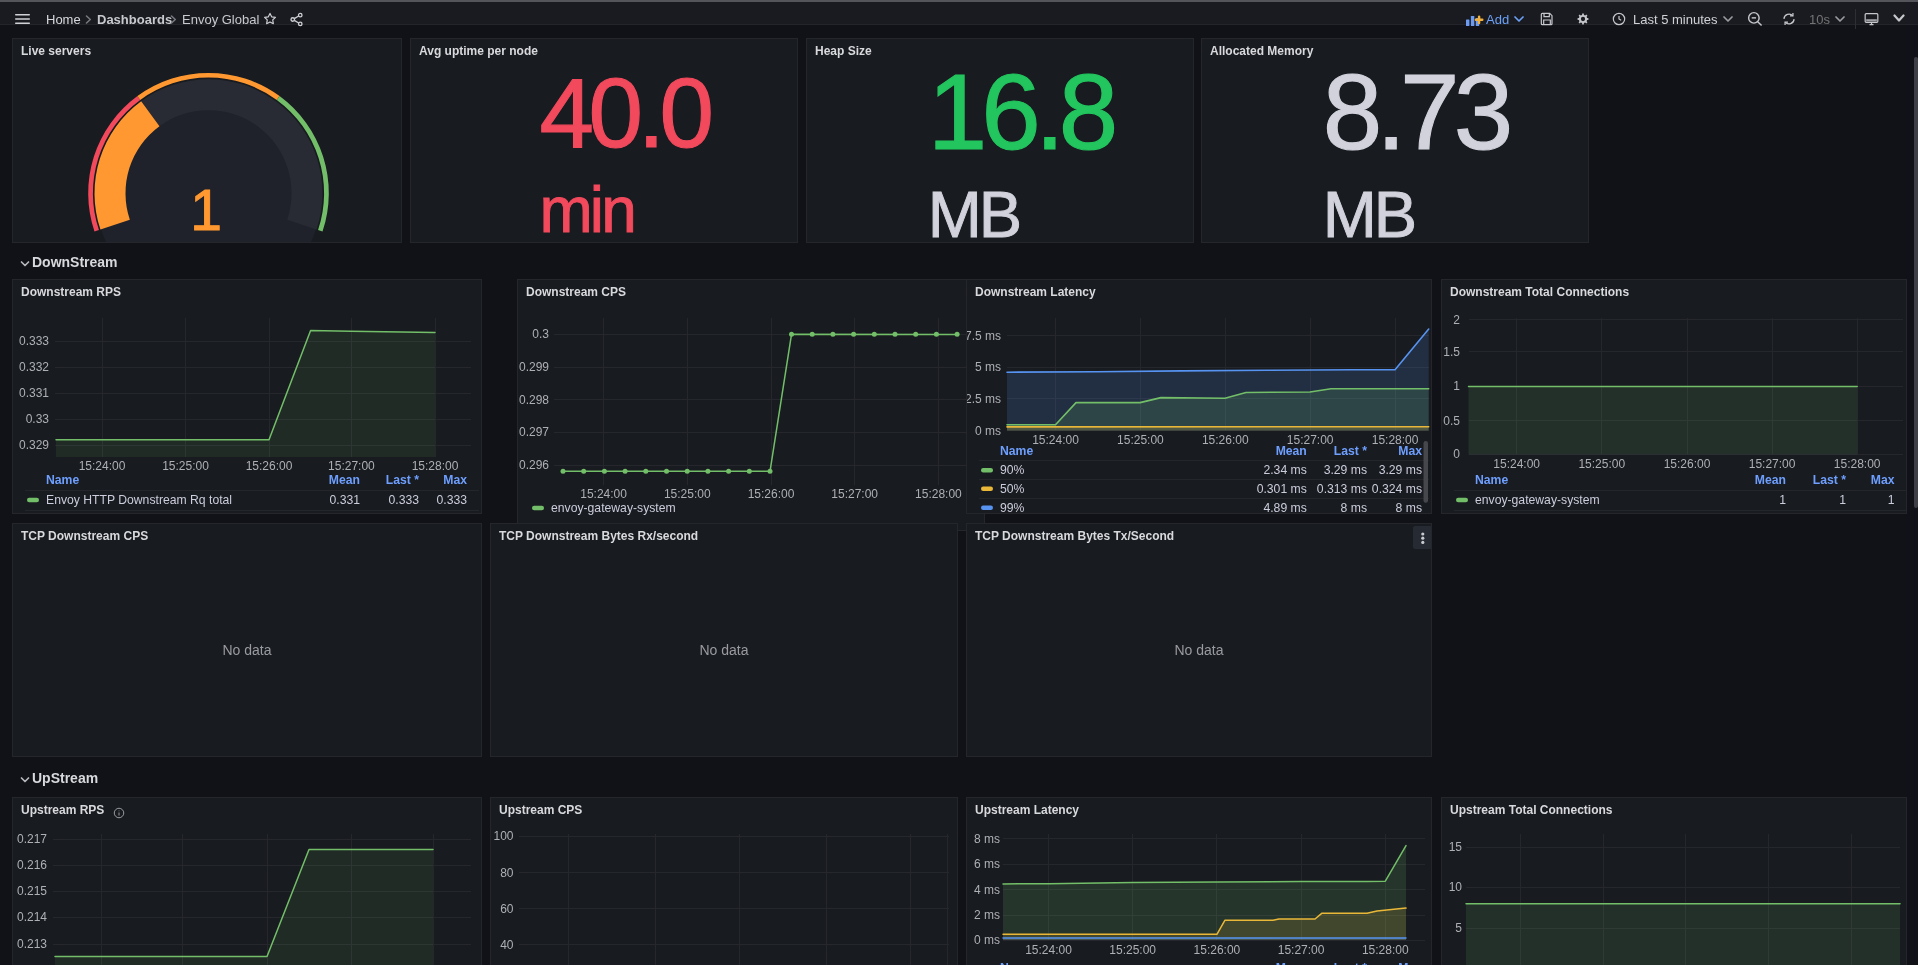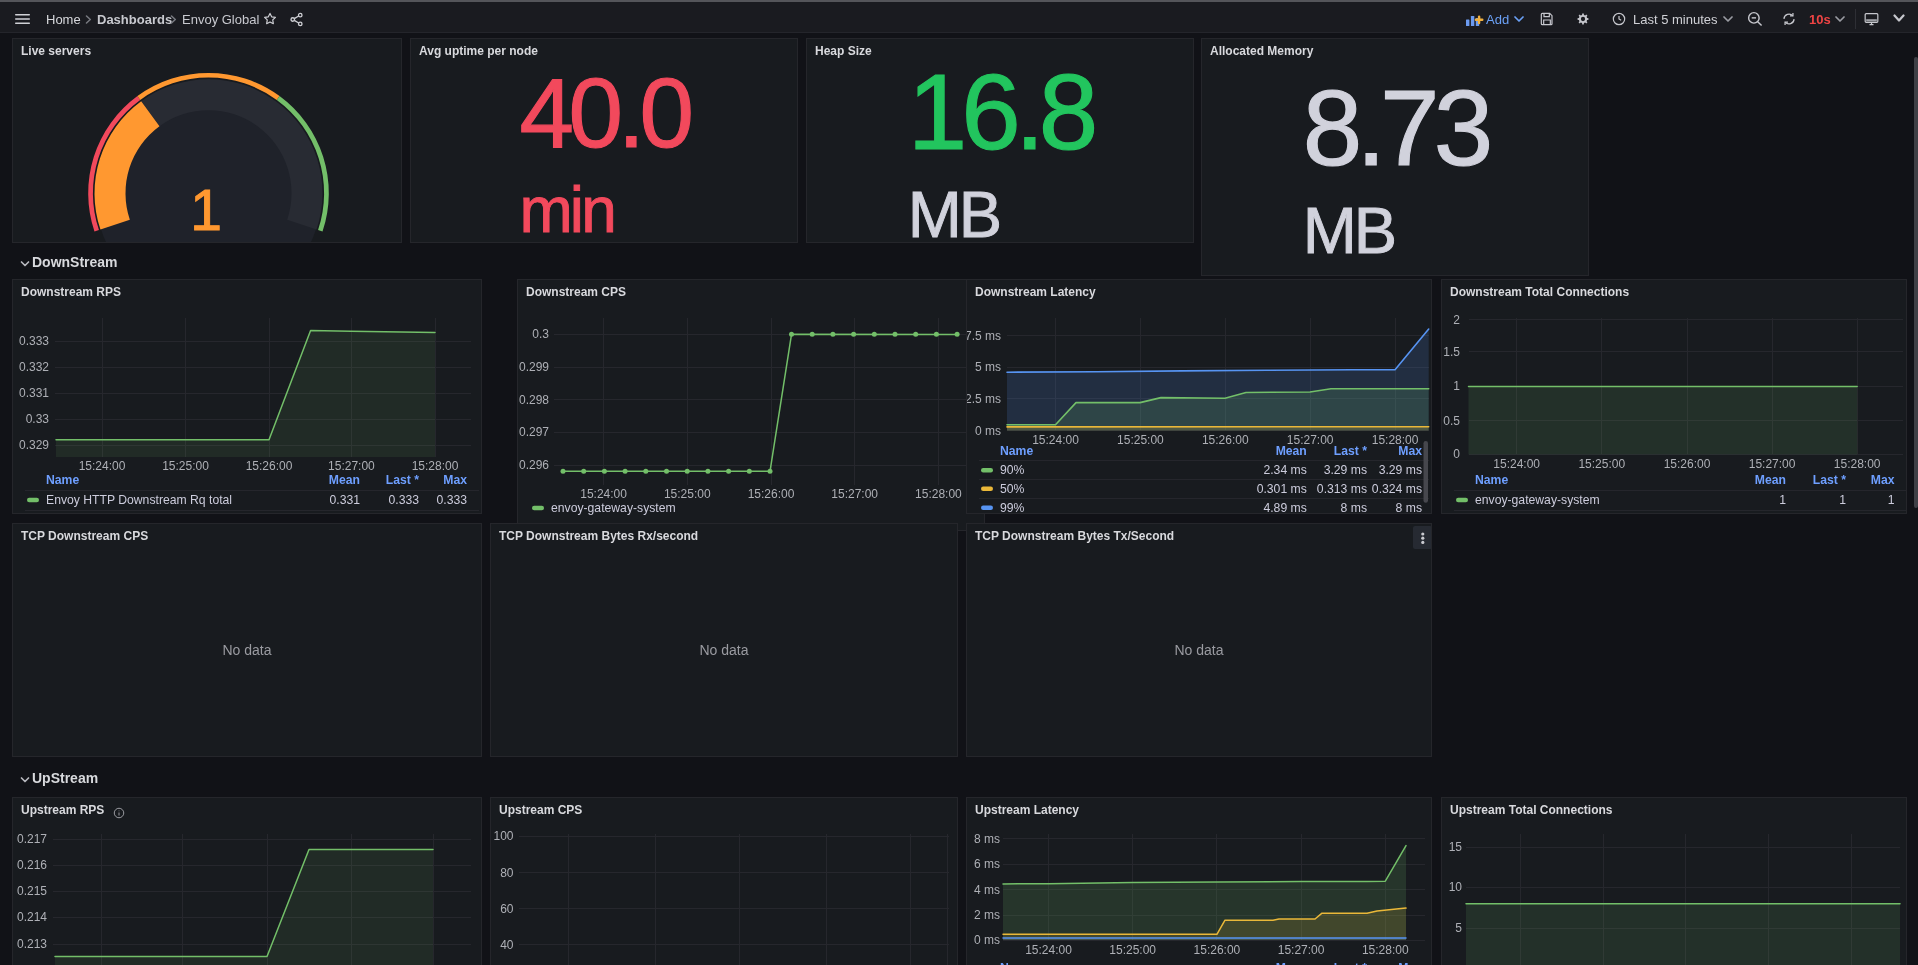--- a/index.html
+++ b/index.html
@@ -1,28 +1,28 @@
 <!DOCTYPE html>
 <html><head><meta charset="utf-8">
 <style>
 * { margin:0; padding:0; box-sizing:border-box; -webkit-font-smoothing:antialiased; }
 html,body { width:1918px; height:965px; overflow:hidden; background:#111217;
   font-family:"Liberation Sans", sans-serif; }
 .abs { position:absolute; }
 .topline { position:absolute; left:0; top:0; width:100%; height:1.5px; background:#54555a; z-index:5; }
-.nav { position:absolute; left:0; top:1px; width:100%; height:32px; background:#1a1b20;
+.nav { position:absolute; left:0; top:1px; width:100%; height:24px; background:#1a1b20;
   border-bottom:1px solid #24252b; z-index:4;text-align:right; }
 .panel { position:absolute; background:#181b1f; border:1px solid #25262b; overflow:hidden; }
 .ptitle { position:absolute; left:8px; top:5px; font-size:12px; font-weight:700; color:#d8d9dd;
   white-space:nowrap; z-index:2; }
 .statwrap { position:absolute; left:0; top:24px; width:100%; height:calc(100% - 24px);
   display:flex; align-items:center; justify-content:center; }
 .statline { display:flex; align-items:baseline;flex-direction:column; }
 .statnum { font-weight:400; -webkit-text-stroke:1.1px currentColor; letter-spacing:-0.055em; line-height:1; }
-.statsuf { font-weight:400; -webkit-text-stroke:0.9px currentColor; letter-spacing:-0.045em; line-height:1; }
+.statsuf { font-weight:400; -webkit-text-stroke:0.9px currentColor; letter-spacing:-0.045em; line-height:1;margin-left:20px; }
 .nodata { position:absolute; left:0; top:0; width:100%; height:100%; display:flex;
   align-items:center; justify-content:center; font-size:14px; color:#9a9ba1; padding-top:20px; }
 text { font-family:"Liberation Sans", sans-serif; }
 .scrollthumb { position:absolute; right:0; top:57px; width:4px; height:451px; background:#3f4046; border-radius:2px; z-index:6; }
 </style></head><body>
 <div class="topline"></div>
 <div class="nav">
     <svg class="abs" style="left:15px;top:12.5px" width="15" height="10" viewBox="0 0 15 10">
 <rect x="0" y="0" width="15" height="1.5" rx="0.7" fill="#d0d1d6"></rect>
 <rect x="0" y="4.2" width="15" height="1.5" rx="0.7" fill="#d0d1d6"></rect>
@@ -77,21 +77,21 @@
 <circle cx="10.5" cy="10.5" r="7"></circle>
       <line x1="15.6" y1="15.6" x2="20.8" y2="20.8"></line>
       <line x1="7.6" y1="10.5" x2="13.4" y2="10.5"></line>
     </svg>
     <svg class="abs" style="left:1781px;top:10px" width="16" height="16" viewBox="0 0 24 24" fill="none" stroke="#c6c7cd" stroke-width="1.9">
 <path d="M19.6 12.2a7.6 7.6 0 0 1-13.3 4.6"></path>
       <path d="M4.4 11.8A7.6 7.6 0 0 1 17.7 7.2"></path>
 <path d="M17.9 2.9v4.4h-4.4" stroke-width="1.9"></path>
       <path d="M6.1 21.1v-4.4h4.4" stroke-width="1.9"></path>
     </svg>
-    <div class="abs" style="left:1809px;top:11px;font-size:13px;font-weight:700;color:#ef4444">10s</div>
+    <div class="abs" style="left:1809px;top:11px;font-size:13px;font-weight:400;color:#737373">10s</div>
     <svg class="abs" style="left:1835px;top:15px" width="10" height="7" viewBox="0 0 10 7">
       <path d="M1 1 L5 5 L9 1" stroke="#9a9ca3" stroke-width="1.7" fill="none" stroke-linecap="round" stroke-linejoin="round"></path>
     </svg>
     <div class="abs" style="left:1855px;top:8px;width:1px;height:20px;background:#2e2f35"></div>
     <svg class="abs" style="left:1863px;top:10px" width="17" height="16" viewBox="0 0 24 24" fill="none" stroke="#c6c7cd" stroke-width="1.8">
 <rect x="2.5" y="4" width="19" height="13" rx="1.5"></rect>
       <rect x="4" y="12.3" width="16" height="3.4" fill="#9ea0a6" stroke="none"></rect>
       <path d="M9 20.5h6 M12 17v3.5"></path>
     </svg>
     <svg class="abs" style="left:1893px;top:13px" width="12" height="9" viewBox="0 0 12 9">
@@ -121,21 +121,21 @@
   </div>
 <div class="panel" style="left:806px;top:38px;width:388px;height:205px">
     <div class="ptitle">Heap Size</div>
     <div class="statwrap">
       <div class="statline" style="gap:16px">
         <span class="statnum" style="color:#22c55e;font-size:107px">16.8</span>
         <span class="statsuf" style="color:#d1d2dc;font-size:65px">MB</span>
       </div>
     </div>
   </div>
-<div class="panel" style="left:1201px;top:38px;width:388px;height:238px">
+<div class="panel" style="left:1201px;top:38px;width:388px;height:205px">
     <div class="ptitle">Allocated Memory</div>
     <div class="statwrap">
       <div class="statline" style="gap:16px">
         <span class="statnum" style="color:#d1d2dc;font-size:107px">8.73</span>
         <span class="statsuf" style="color:#d1d2dc;font-size:65px">MB</span>
       </div>
     </div>
   </div>
 <svg class="abs" style="left:20px;top:260px" width="10" height="8" viewBox="0 0 10 8">
     <path d="M1.5 2 L5 5.5 L8.5 2" stroke="#b6b7bd" stroke-width="1.7" fill="none" stroke-linecap="round" stroke-linejoin="round"></path>

